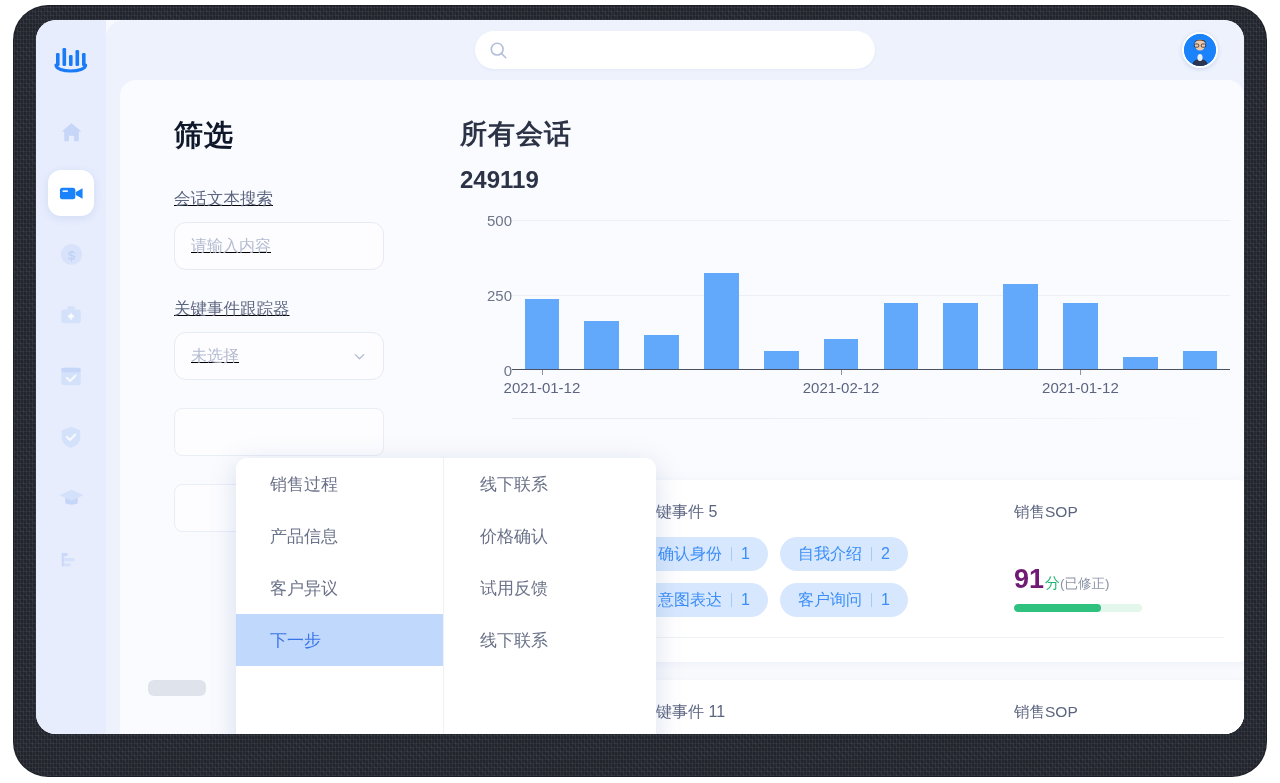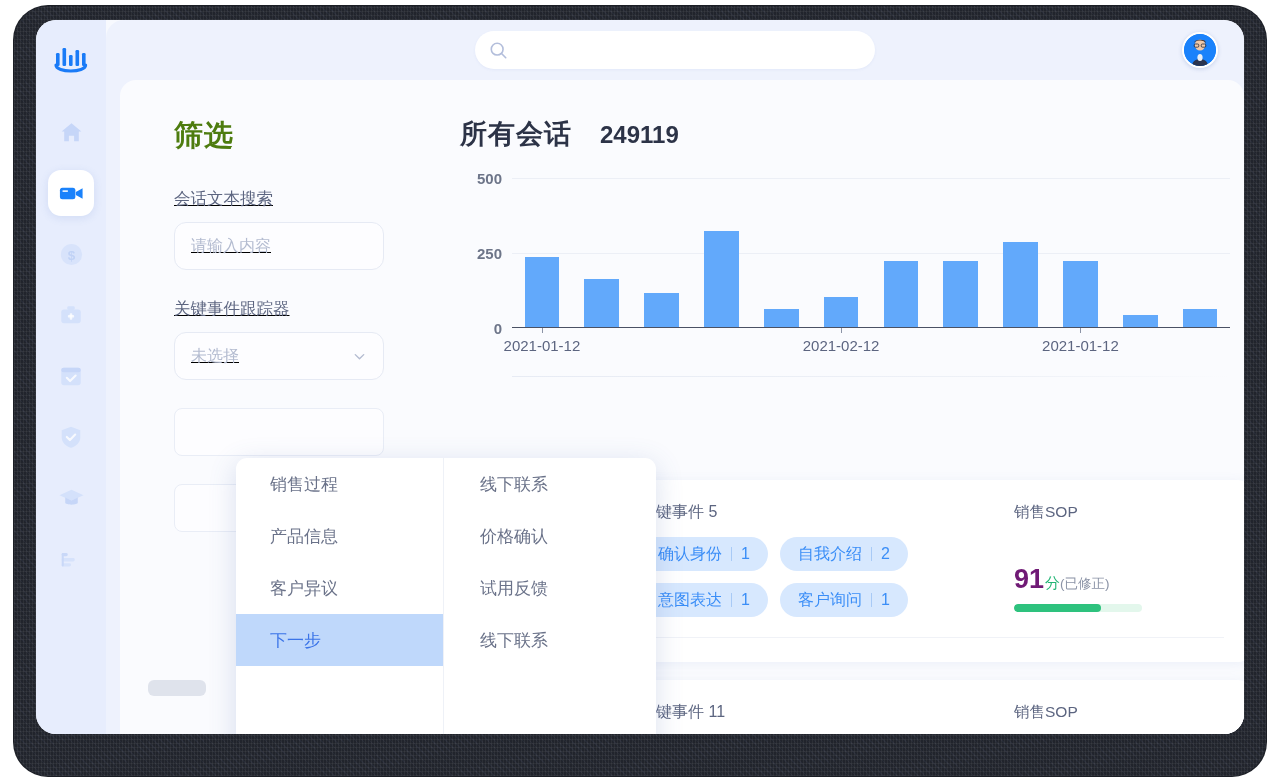--- a/index.html
+++ b/index.html
@@ -100,21 +100,21 @@
     cursor: pointer;
   }
 
   
   #filter-col {
     position: absolute; left: 54px; top: 36px;
     width: 230px;
   }
   #filter-title {
     font-size: 29px; font-weight: bold;
-    color: #4d7c0f; letter-spacing: 1px;
+    color: #0f172a; letter-spacing: 1px;
     margin-bottom: 32px;
   }
   .field-label {
     font-size: 16.5px; color: #5c6580;
     margin-bottom: 12px;
   }
   .field-box {
     width: 210px; height: 48px;
     background: #fdfdff;
     border: 1px solid #e6eaf4;
@@ -133,47 +133,46 @@
     border-radius: 8px;
     margin-bottom: 28px;
   }
 
   
   #chart-card {
     position: absolute; left: 340px; top: 36px;
     width: 770px;
   }
   #chart-heading {
-    display: flex; align-items: baseline; gap: 28px;
+    display: flex; align-items: baseline; gap: 14px;
     margin-bottom: 26px;
+    flex-direction: column;
   }
   #chart-heading .h-cn {
     font-size: 27px; font-weight: bold; color: #2c3347;
     letter-spacing: 1px;
   }
   #chart-heading .h-num {
     font-size: 24px; font-weight: bold; color: #2c3347;
   }
   #plot-area {
     position: relative;
     height: 150px;
     margin-left: 52px;
     border-bottom: 1.5px solid #4a5164;
   }
   .gridline {
     position: absolute; left: 0; right: 0;
     height: 1px; background: #eceff6;
   }
   .ytick {
     position: absolute; right: 100%;
-    margin-right: 10px;
     transform: translateY(-50%);
     font-size: 15px; color: #6d7589;
     white-space: nowrap;
-    font-weight: bold;
   }
   #bars {
     position: absolute; inset: 0;
     display: flex; align-items: flex-end;
     gap: 0;
   }
   .bar-slot { flex: 1; display: flex; justify-content: center; }
   .bar { width: 58%; background: #62a9fb; }
   #xaxis {
     position: relative; margin-left: 52px;

